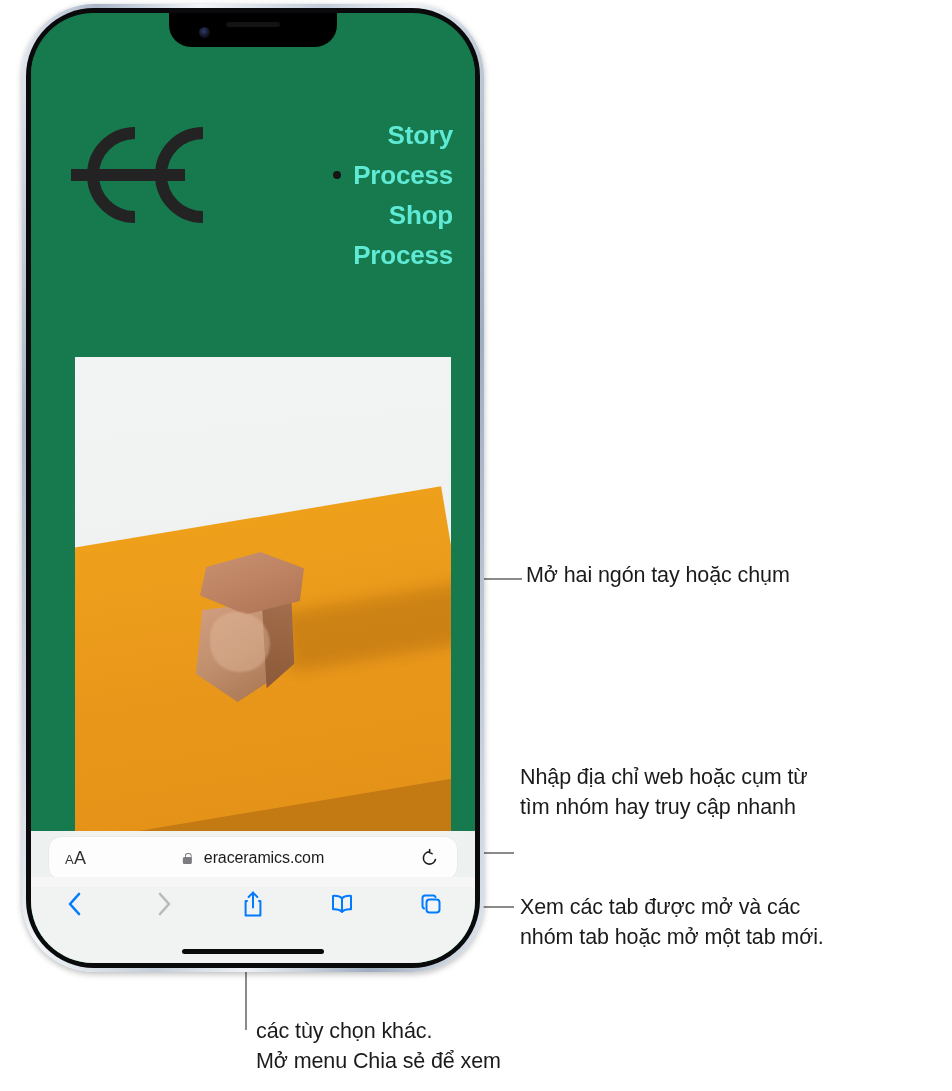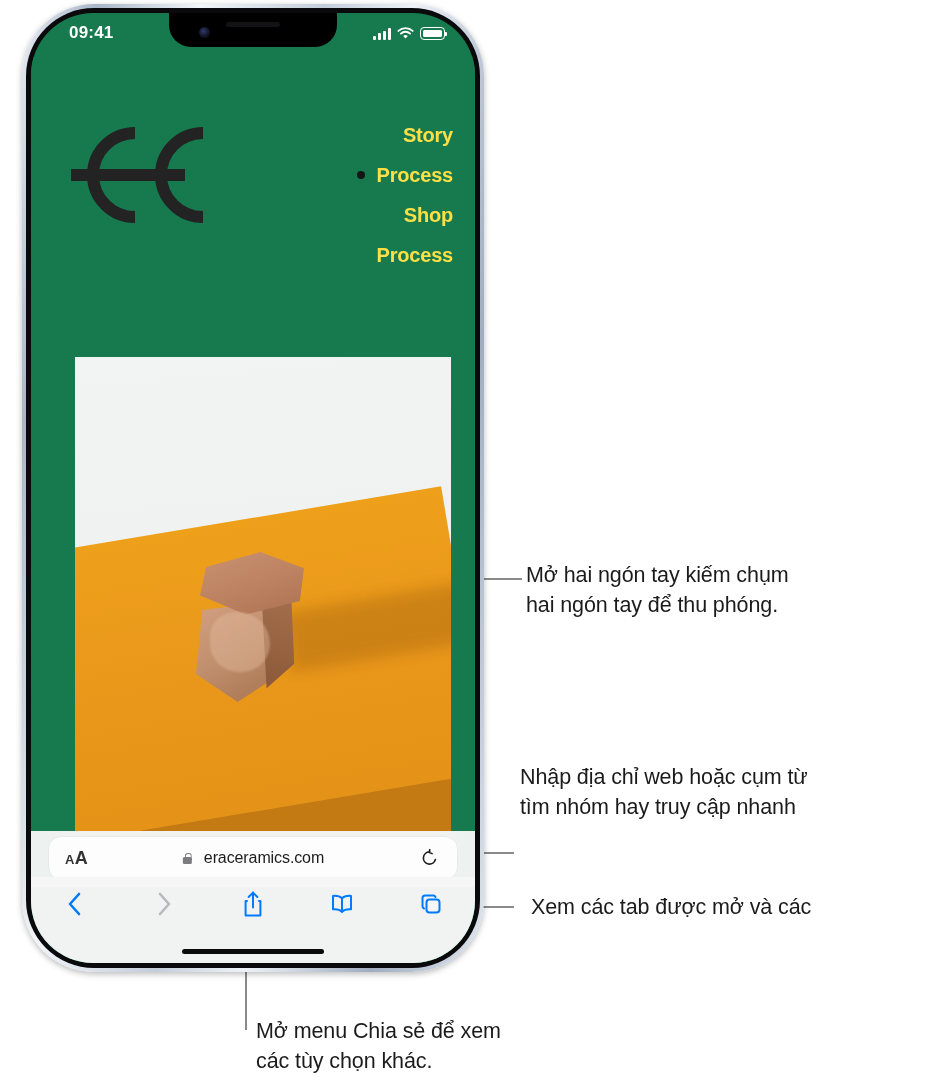--- a/index.html
+++ b/index.html
@@ -113,22 +113,22 @@
   .logo {
     position: absolute; left: 32px; top: 18px;
     width: 180px; height: 100px;
   }
   .nav {
     position: absolute; right: 22px; top: 8px;
     text-align: right;
   }
   .nav-item {
     position: relative;
-    color: #fde047;
-    font-size: 20px;
+    color: #5eead4;
+    font-size: 26px;
     font-weight: bold;
     line-height: 40px;
     letter-spacing: -0.2px;
     white-space: nowrap;
   }
   .nav-item .dot {
     position: absolute; left: -20px; top: 50%;
     transform: translateY(-50%);
     width: 8px; height: 8px; border-radius: 50%;
     background: #151515;
@@ -206,21 +206,21 @@
   .urlbar {
     position: absolute; left: 18px; right: 18px; top: 6px;
     height: 42px;
     background: #fdfdfd;
     border-radius: 12px;
     display: flex; align-items: center;
     box-shadow: 0 0 0 0.5px rgba(0,0,0,0.06);
   }
   .aa-btn {
     position: absolute; left: 16px; top: 50%; transform: translateY(-50%);
-    color: #333; font-weight: 700; line-height: 1;
+    color: #333; font-weight: 400; line-height: 1;
     letter-spacing: 0.3px;
   }
   .aa-btn .s { font-size: 13px; }
   .aa-btn .l { font-size: 18px; }
   .url-center {
     position: absolute; left: 50%; top: 50%;
     transform: translate(-50%,-50%);
     display: flex; align-items: center; gap: 13px;
   }
   .lock {
@@ -293,39 +293,20 @@
   <div class="btn-side btn-power"></div>
 
   <div class="frame-inner">
     <div id="screen">
 
       <div class="notch">
         <div class="notch-speaker"></div>
         <div class="notch-cam"></div>
       </div>
 
-      <div class="statusbar">
-        <div class="sb-time">09:41</div>
-        <div class="sb-right">
-          <div class="sig">
-              <i></i>
-              <i></i>
-              <i></i>
-              <i></i>
-            </div>
-          <svg width="17" height="13" viewBox="0 0 17 13">
-            <path d="M8.5 11.6 6.2 9.1a3.4 3.4 0 0 1 4.6 0z" fill="#fff"></path>
-            <path d="M3.9 6.6a6.7 6.7 0 0 1 9.2 0" stroke="#fff" stroke-width="1.9" fill="none" stroke-linecap="round"></path>
-            <path d="M1.4 3.9a10.4 10.4 0 0 1 14.2 0" stroke="#fff" stroke-width="1.9" fill="none" stroke-linecap="round"></path>
-          </svg>
-          <div class="batt">
-              <i></i>
-            </div>
-        </div>
-      </div>
 
       <div class="page">
 
         <div class="site-header">
 
           <svg class="logo" viewBox="0 0 180 100">
             <path d="M72 8 A42 42 0 0 0 72 92" stroke="#232323" stroke-width="12" fill="none"></path>
             <path d="M140 8 A42 42 0 0 0 140 92" stroke="#232323" stroke-width="12" fill="none"></path>
             <line x1="8" y1="50" x2="122" y2="50" stroke="#232323" stroke-width="12"></line>
           </svg>
@@ -408,29 +389,29 @@
           </div>
         </div>
 
         <div class="home-ind"></div>
       </div>
     </div>
   </div>
 </div>
 
 <div class="callout" style="left:526px; top:560px; width:420px;">
-  <div>Mở hai ngón tay kiếm chụm</div>
-  <div>hai ngón tay để thu phóng.</div>
+  <div>Mở hai ngón tay hoặc chụm</div>
 </div>
 
 <div class="callout" style="left:520px; top:762px; width:420px;">
   <div>Nhập địa chỉ web hoặc cụm từ</div>
   <div>tìm nhóm hay truy cập nhanh</div>
 </div>
 
-<div class="callout" style="left:520px; top:892px; width:420px;margin-left:11px;">
+<div class="callout" style="left:520px; top:892px; width:420px;">
   <div>Xem các tab được mở và các</div>
+  <div>nhóm tab hoặc mở một tab mới.</div>
 </div>
 
 <div class="callout" style="left:256px; top:1016px; width:400px;">
+  <div>các tùy chọn khác.</div>
   <div>Mở menu Chia sẻ để xem</div>
-  <div>các tùy chọn khác.</div>
 </div>
 
 </body></html>

